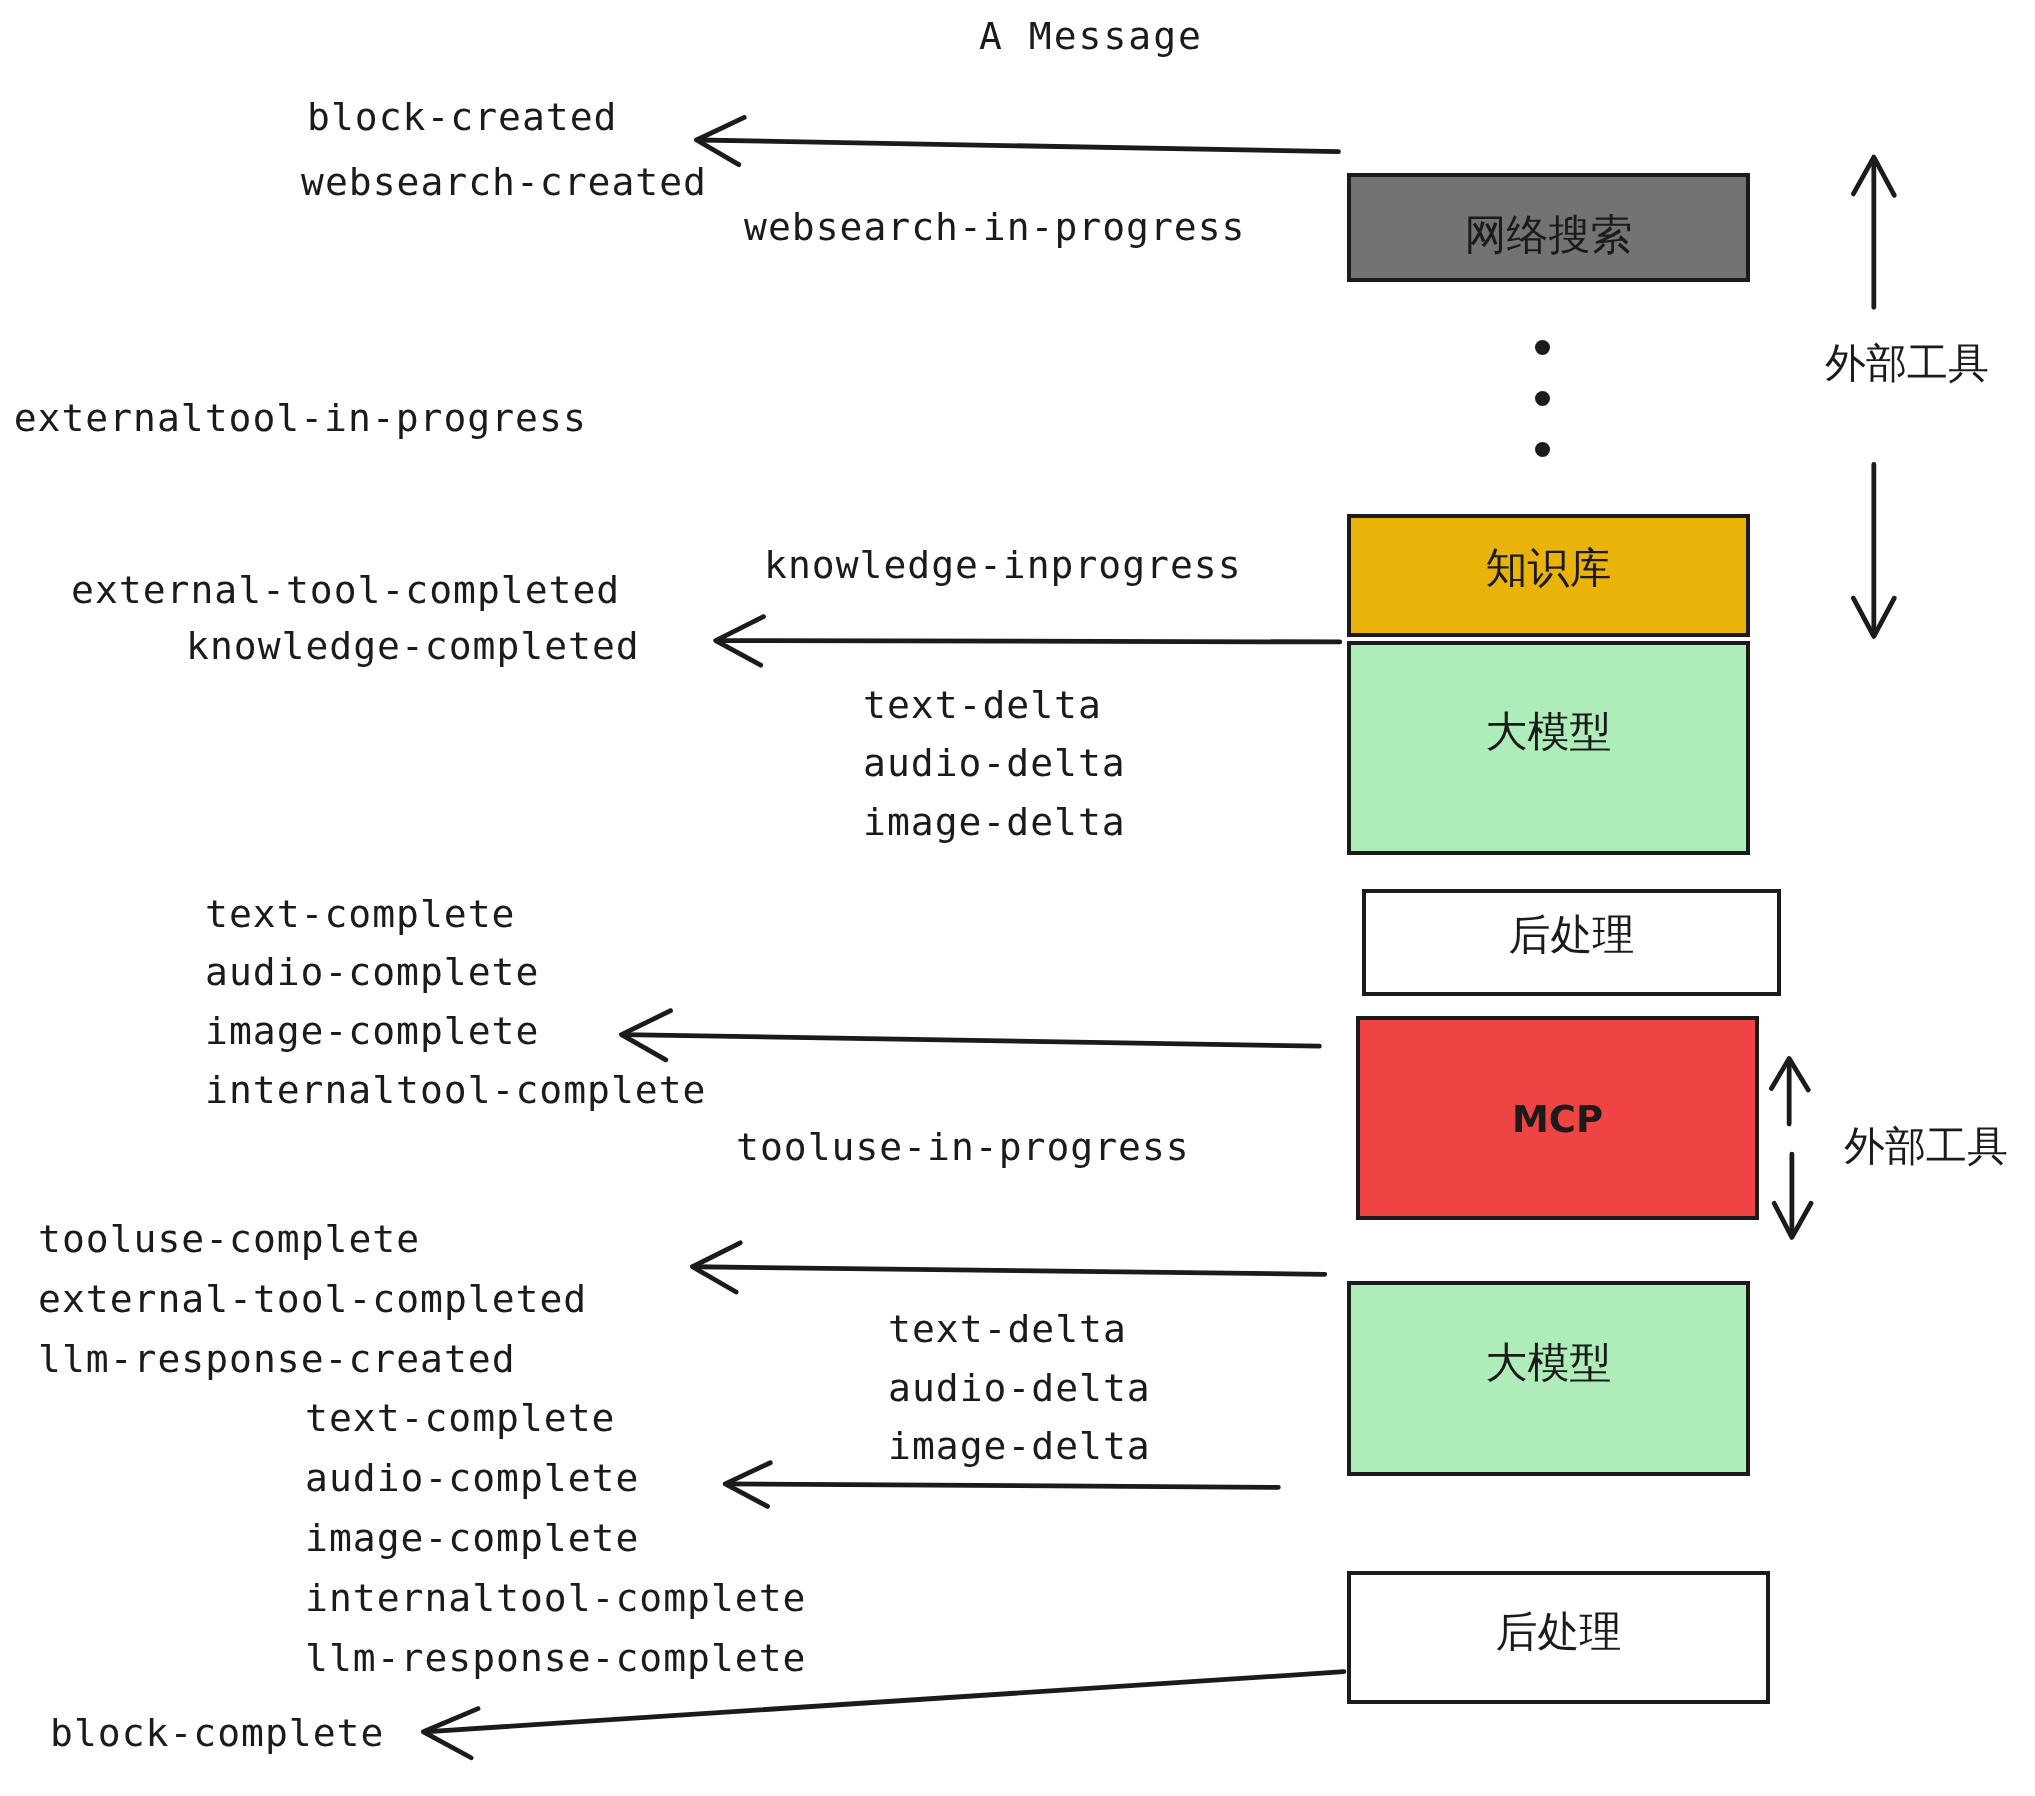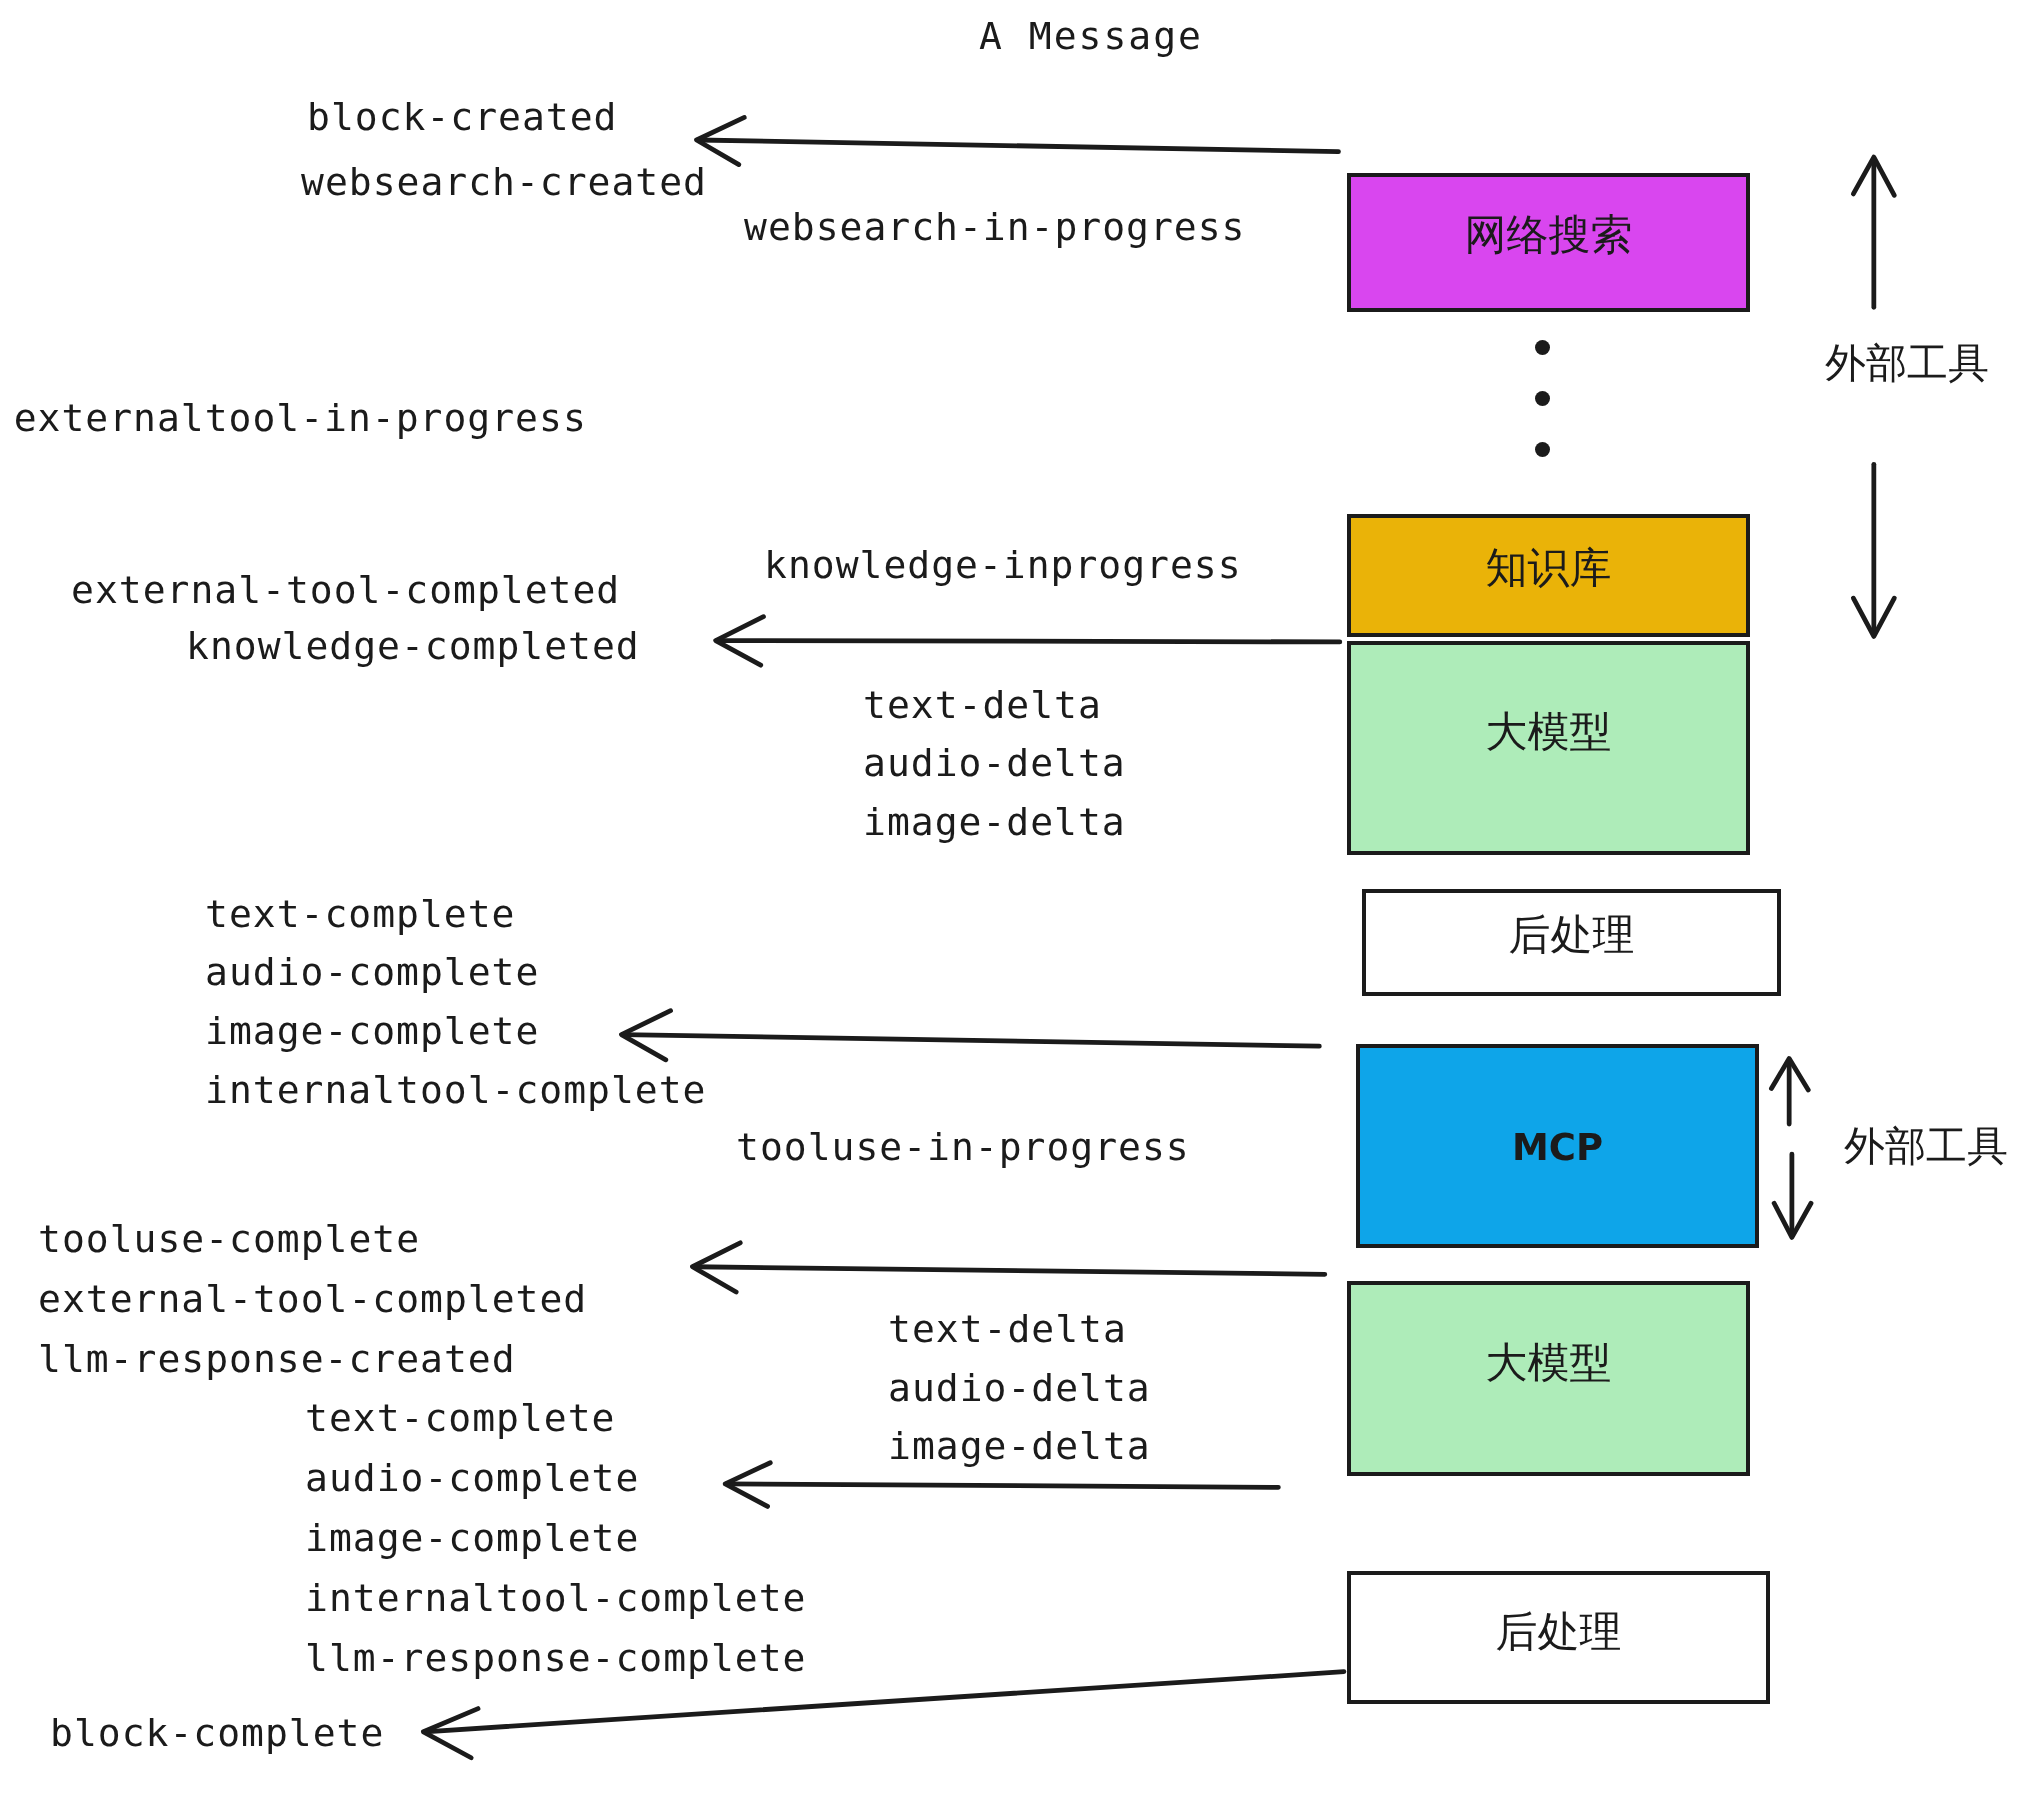--- a/index.html
+++ b/index.html
@@ -74,37 +74,37 @@
     pointer-events:none;
   }
 </style>
 </head>
 <body>
 
 <div id="stage">
 
   <div class="title" style="left:979px; top:13.7px;">A Message</div>
 
-  <div class="node" style="left:1347px; top:173px; width:403px; height:139px; background:#d946ef;text-align:right;">
+  <div class="node" style="left:1347px; top:173px; width:403px; height:109px; background:#737373;text-align:right;">
     <span class="nlabel" style="margin-top:37px;">网络搜索</span>
   </div>
 
   <div class="node" style="left:1347px; top:514px; width:403px; height:123px; background:#eab308;">
     <span class="nlabel" style="margin-top:29px;">知识库</span>
   </div>
 
   <div class="node" style="left:1347px; top:641px; width:403px; height:214px; background:#AEECB9;">
     <span class="nlabel" style="margin-top:66px;">大模型</span>
   </div>
 
   <div class="node" style="left:1362px; top:889px; width:419px; height:107px; background:#ffffff;">
     <span class="nlabel" style="margin-top:20.5px;">后处理</span>
   </div>
 
-  <div class="node latin" style="left:1356px; top:1016px; width:403px; height:204px; background:#0ea5e9;margin-top:28px;">
+  <div class="node latin" style="left:1356px; top:1016px; width:403px; height:204px; background:#ef4444;">
     <span class="nlabel" style="margin-top:81px;">MCP</span>
   </div>
 
   <div class="node" style="left:1347px; top:1281px; width:403px; height:195px; background:#AEECB9;">
     <span class="nlabel" style="margin-top:57px;">大模型</span>
   </div>
 
   <div class="node" style="left:1347px; top:1571px; width:423px; height:133px; background:#ffffff;">
     <span class="nlabel" style="margin-top:36px;">后处理</span>
   </div>

